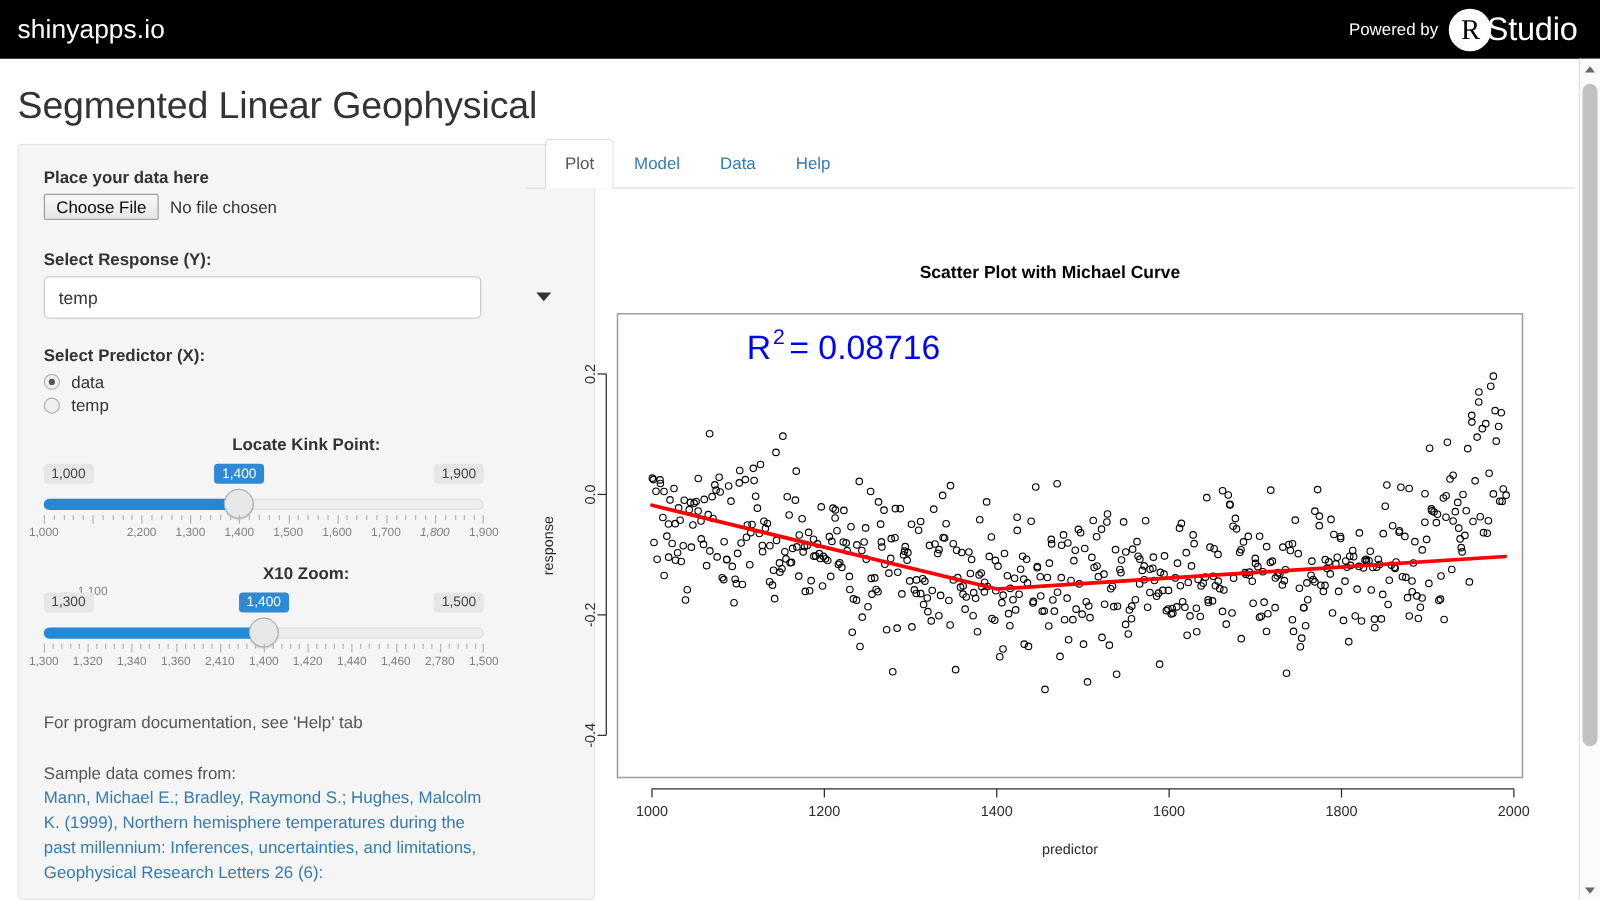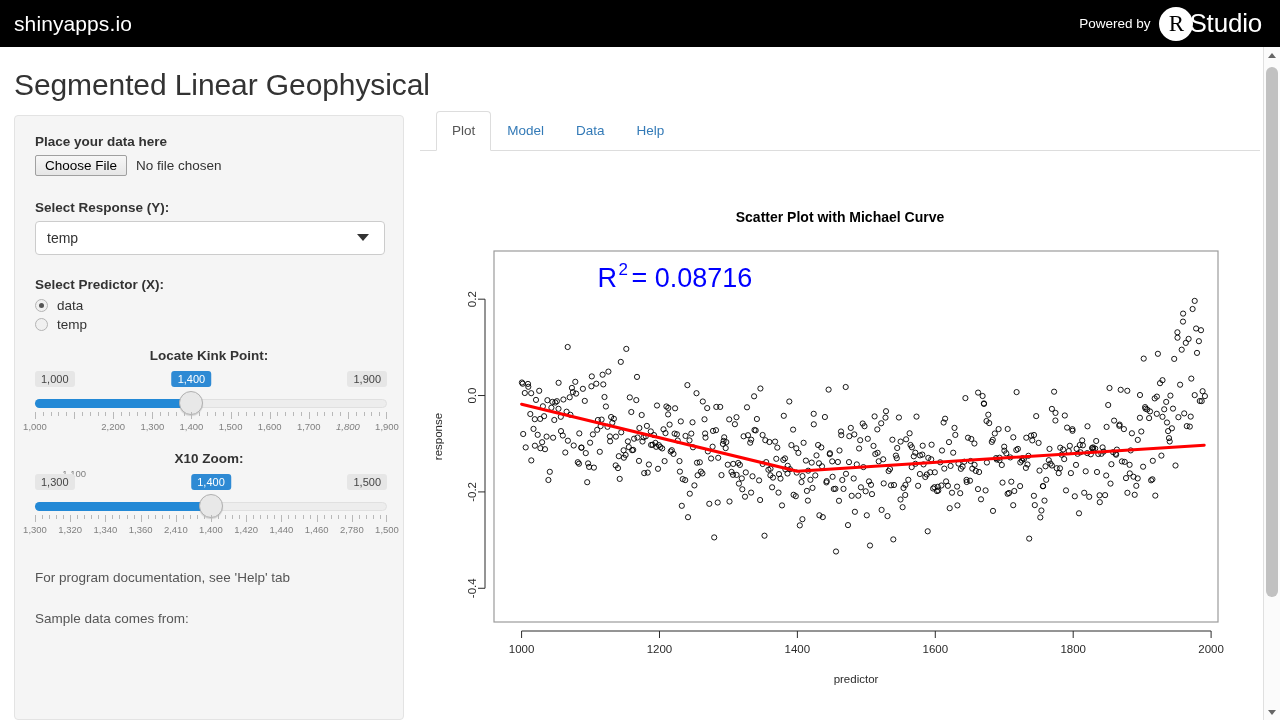--- a/index.html
+++ b/index.html
@@ -48,21 +48,21 @@
   
   .page-title {
     position: absolute; left: 14px; top: 68px;
     font-size: 30px; font-weight: 400; color: #333333;
     letter-spacing: -.1px;
   }
 
   
   .sidebar {
     position: absolute; left: 14px; top: 115px;
-    width: 390px; height: 605px;
+    width: 462px; height: 605px;
     background: #f5f5f5;
     border: 1px solid #e3e3e3;
     border-radius: 4px;
     padding: 18px 20px 0 20px;
     overflow: hidden;
   }
   .field-label {
     font-size: 13.5px; font-weight: bold; color: #333333;
     margin-bottom: 6px;
   }
@@ -432,20 +432,21 @@
         <div class="ticklabel" style="left: 211.2px;">1,420</div>
         <div class="ticklabel" style="left: 246.4px;">1,440</div>
         <div class="ticklabel" style="left: 281.6px;">1,460</div>
         <div class="ticklabel" style="left: 316.8px;">2,780</div>
         <div class="ticklabel" style="left: 352px;">1,500</div>
       </div>
   </div>
 
   <div class="doc-note">For program documentation, see 'Help' tab</div>
   <div class="sample-note">Sample data comes from:</div>
+  <div class="citation">Mann, Michael E.; Bradley, Raymond S.; Hughes, Malcolm K. (1999), Northern hemisphere temperatures during the past millennium: Inferences, uncertainties, and limitations, Geophysical Research Letters 26 (6):</div>
 </div>
 
 <div class="main">
   <div class="tabs">
     <div class="tab active">Plot</div>
     <div class="tab">Model</div>
     <div class="tab">Data</div>
     <div class="tab">Help</div>
   </div>
 

